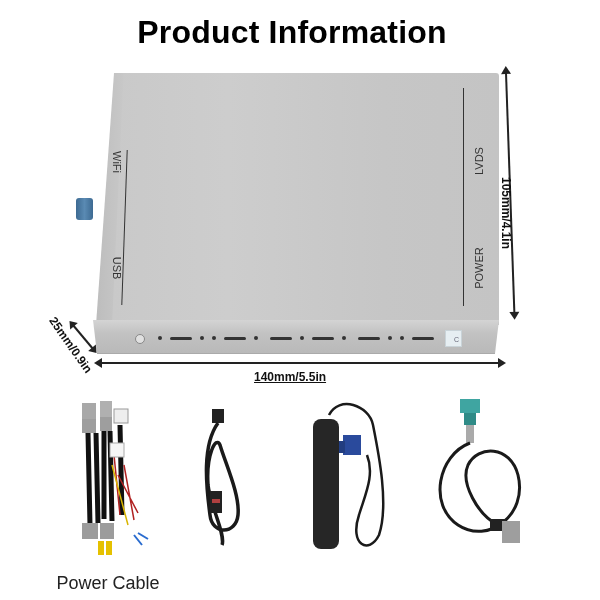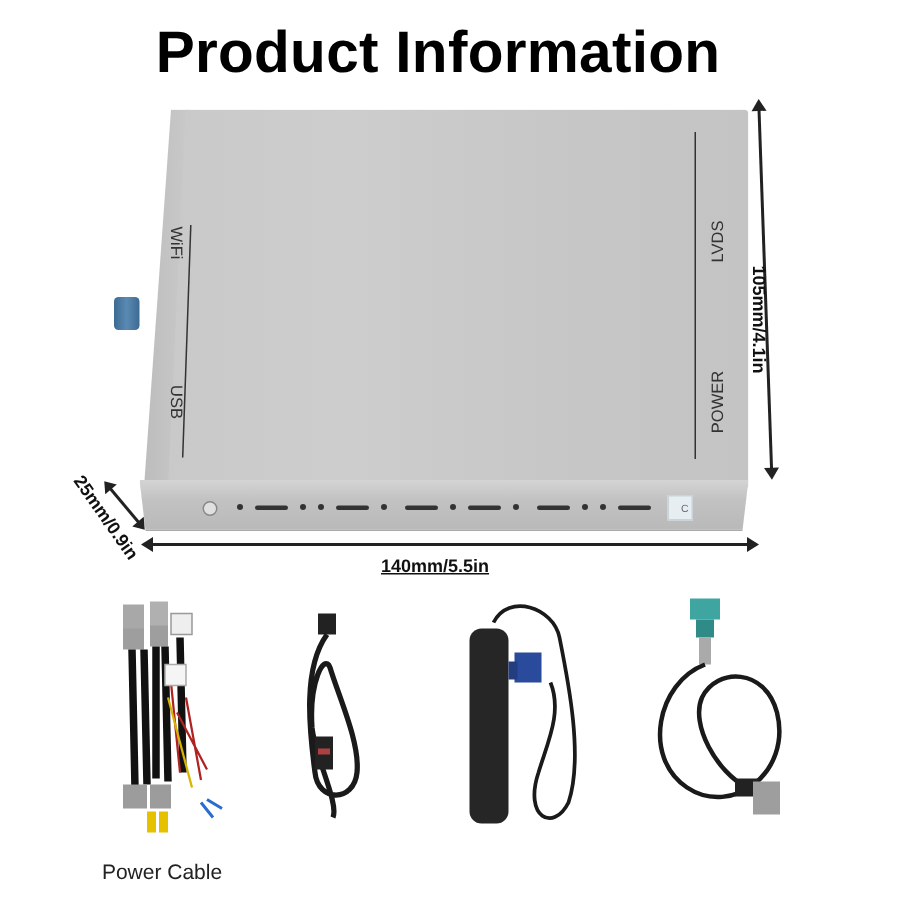--- a/index.html
+++ b/index.html
@@ -1,17 +1,17 @@
 <!DOCTYPE html>
 <html><head>
 <meta charset="utf-8">
 <style>
   html, body { margin: 0; padding: 0; background: #ffffff; }
   body { width: 600px; height: 600px; position: relative; overflow: hidden; font-family: "Liberation Sans", sans-serif; color: #111; }
-  .title { position: absolute; left: 0; top: 14px; width: 584px; text-align: center; font-weight: bold; font-size: 39px; letter-spacing: 0.2px; color: #000; }
+  .title { position: absolute; left: 0; top: 14px; width: 584px; text-align: center; font-weight: bold; font-size: 32px; letter-spacing: 0.2px; color: #000; }
   .box-top { position: absolute; left: 112px; top: 73px; width: 387px; height: 252px; background: linear-gradient(90deg, #c9c9c9 0%, #cdcdcd 30%, #c6c6c6 70%, #c4c4c4 100%); border-radius: 3px 3px 0 0; clip-path: polygon(3% 0, 100% 0, 100% 100%, 0 100%); }
   .box-left-fade { position: absolute; left: 96px; top: 73px; width: 30px; height: 252px; background: linear-gradient(90deg, #bdbdbd, #c9c9c9); clip-path: polygon(60% 0, 100% 0, 100% 100%, 0 100%); }
   .box-front { position: absolute; left: 93px; top: 320px; width: 406px; height: 33px; background: linear-gradient(180deg, #d4d4d4 0%, #c2c2c2 40%, #b9b9b9 100%); border-bottom: 1px solid #aaa; clip-path: polygon(0 0, 100% 0, 99% 100%, 1% 100%); }
   .side-line { position: absolute; width: 1px; background: #333; }
   .vlabel { position: absolute; font-size: 11px; color: #333; white-space: nowrap; transform-origin: center center; }
   .rot90 { transform: rotate(90deg); }
   .rotm90 { transform: rotate(-90deg); }
   .connector { position: absolute; left: 76px; top: 198px; width: 17px; height: 22px; background: linear-gradient(90deg, #3d6a92, #5a8ab3, #3d6a92); border-radius: 3px; }
   .screw { position: absolute; left: 135px; top: 334px; width: 8px; height: 8px; border-radius: 50%; background: #e0e0e0; border: 1px solid #888; }
   .slot { position: absolute; height: 3px; background: #333; border-radius: 2px; }
@@ -22,21 +22,21 @@
   .arrow-h::after { content: ""; position: absolute; right: -6px; top: -4px; border-left: 8px solid #222; border-top: 5px solid transparent; border-bottom: 5px solid transparent; }
   .arrow-v { position: absolute; left: 505px; top: 73px; width: 2px; height: 240px; background: #222; transform: rotate(-2deg); transform-origin: top center; }
   .arrow-v::before { content: ""; position: absolute; top: -7px; left: -4px; border-bottom: 8px solid #222; border-left: 5px solid transparent; border-right: 5px solid transparent; }
   .arrow-v::after { content: ""; position: absolute; bottom: -7px; left: -4px; border-top: 8px solid #222; border-left: 5px solid transparent; border-right: 5px solid transparent; }
   .arrow-d { position: absolute; left: 82px; top: 322px; width: 2px; height: 30px; background: #222; transform: rotate(-40deg); transform-origin: center center; }
   .arrow-d::before { content: ""; position: absolute; top: -6px; left: -4px; border-bottom: 7px solid #222; border-left: 5px solid transparent; border-right: 5px solid transparent; }
   .arrow-d::after { content: ""; position: absolute; bottom: -6px; left: -4px; border-top: 7px solid #222; border-left: 5px solid transparent; border-right: 5px solid transparent; }
   .dim-label { position: absolute; font-weight: bold; font-size: 12px; color: #111; white-space: nowrap; }
   .item { position: absolute; top: 395px; width: 140px; height: 205px; }
   .item-art { position: absolute; left: 0; top: 0; width: 140px; height: 168px; }
-  .item-label { position: absolute; left: 0; top: 178px; width: 140px; text-align: center; font-size: 14px; color: #222; }
+  .item-label { position: absolute; left: 0; top: 178px; width: 140px; text-align: center; font-size: 18px; color: #222; }
 </style>
 </head>
 <body>
 
 <div class="title">Product Information</div>
 
 <div>
   <div class="box-left-fade"></div>
   <div class="box-top"></div>
 

